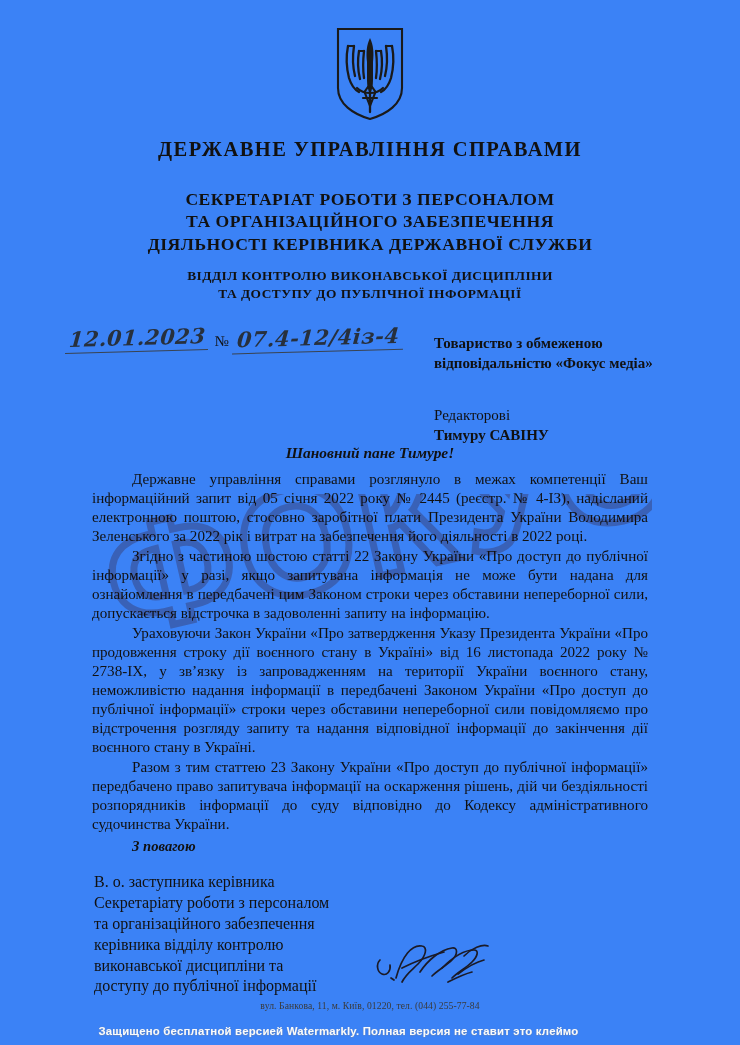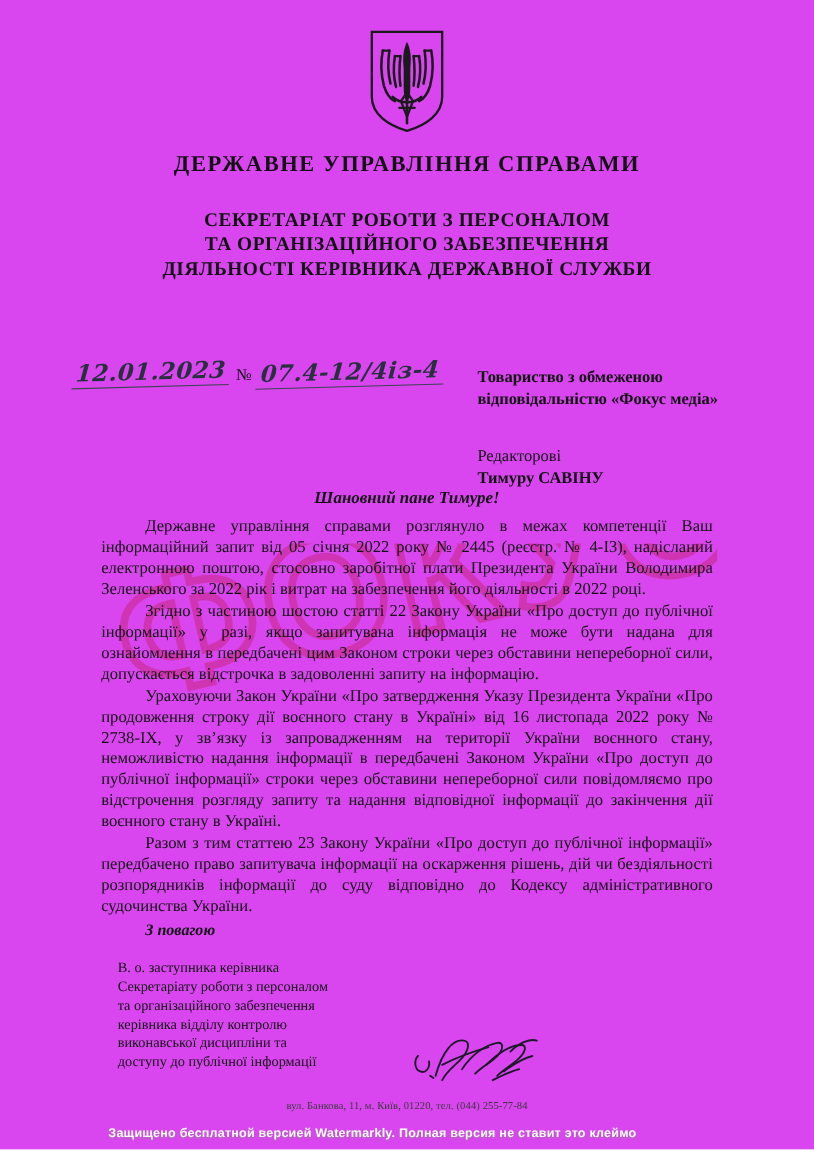--- a/index.html
+++ b/index.html
@@ -9,21 +9,21 @@
   }
   body {
     font-family: "Liberation Serif", "DejaVu Serif", serif;
     color: #111111;
   }
   #page {
     position: relative;
     width: 740px;
     height: 1045px;
     overflow: hidden;
-    background: #d946ef;
+    background: #3b82f6;
   }
 
   
   .emblem-wrap {
     position: absolute;
     top: 26px;
     left: 0;
     width: 740px;
     display: flex;
     justify-content: center;
@@ -149,23 +149,22 @@
     font-style: italic;
     font-weight: bold;
     font-size: 14.6px;
   }
 
   
   .sig-block {
     position: absolute;
     top: 872px;
     left: 94px;
-    font-size: 13px;
+    font-size: 16px;
     line-height: 1.305;
-    margin-left: 13px;
   }
   .sig-name {
     position: absolute;
     top: 970px;
     left: 483px;
     font-weight: bold;
     font-size: 15.4px;
     white-space: nowrap;
   }
   .signature-mark {
@@ -269,20 +268,24 @@
       </g>
     </svg>
   </div>
 
   <div class="header">
     <div class="org-title">ДЕРЖАВНЕ УПРАВЛІННЯ СПРАВАМИ</div>
     <div class="sub-title">
       <div>СЕКРЕТАРІАТ РОБОТИ З ПЕРСОНАЛОМ</div>
       <div>ТА ОРГАНІЗАЦІЙНОГО ЗАБЕЗПЕЧЕННЯ</div>
       <div>ДІЯЛЬНОСТІ КЕРІВНИКА ДЕРЖАВНОЇ СЛУЖБИ</div>
+    </div>
+    <div class="dept-title">
+      <div>ВІДДІЛ КОНТРОЛЮ ВИКОНАВСЬКОЇ ДИСЦИПЛІНИ</div>
+      <div>ТА ДОСТУПУ ДО ПУБЛІЧНОЇ ІНФОРМАЦІЇ</div>
     </div>
   </div>
 
   <div class="refline">
     <span class="hw hw-date">12.01.2023</span>
     <span class="hw-no">№</span>
     <span class="hw hw-num">07.4-12/4із-4</span>
   </div>
 
   <div class="addressee">

